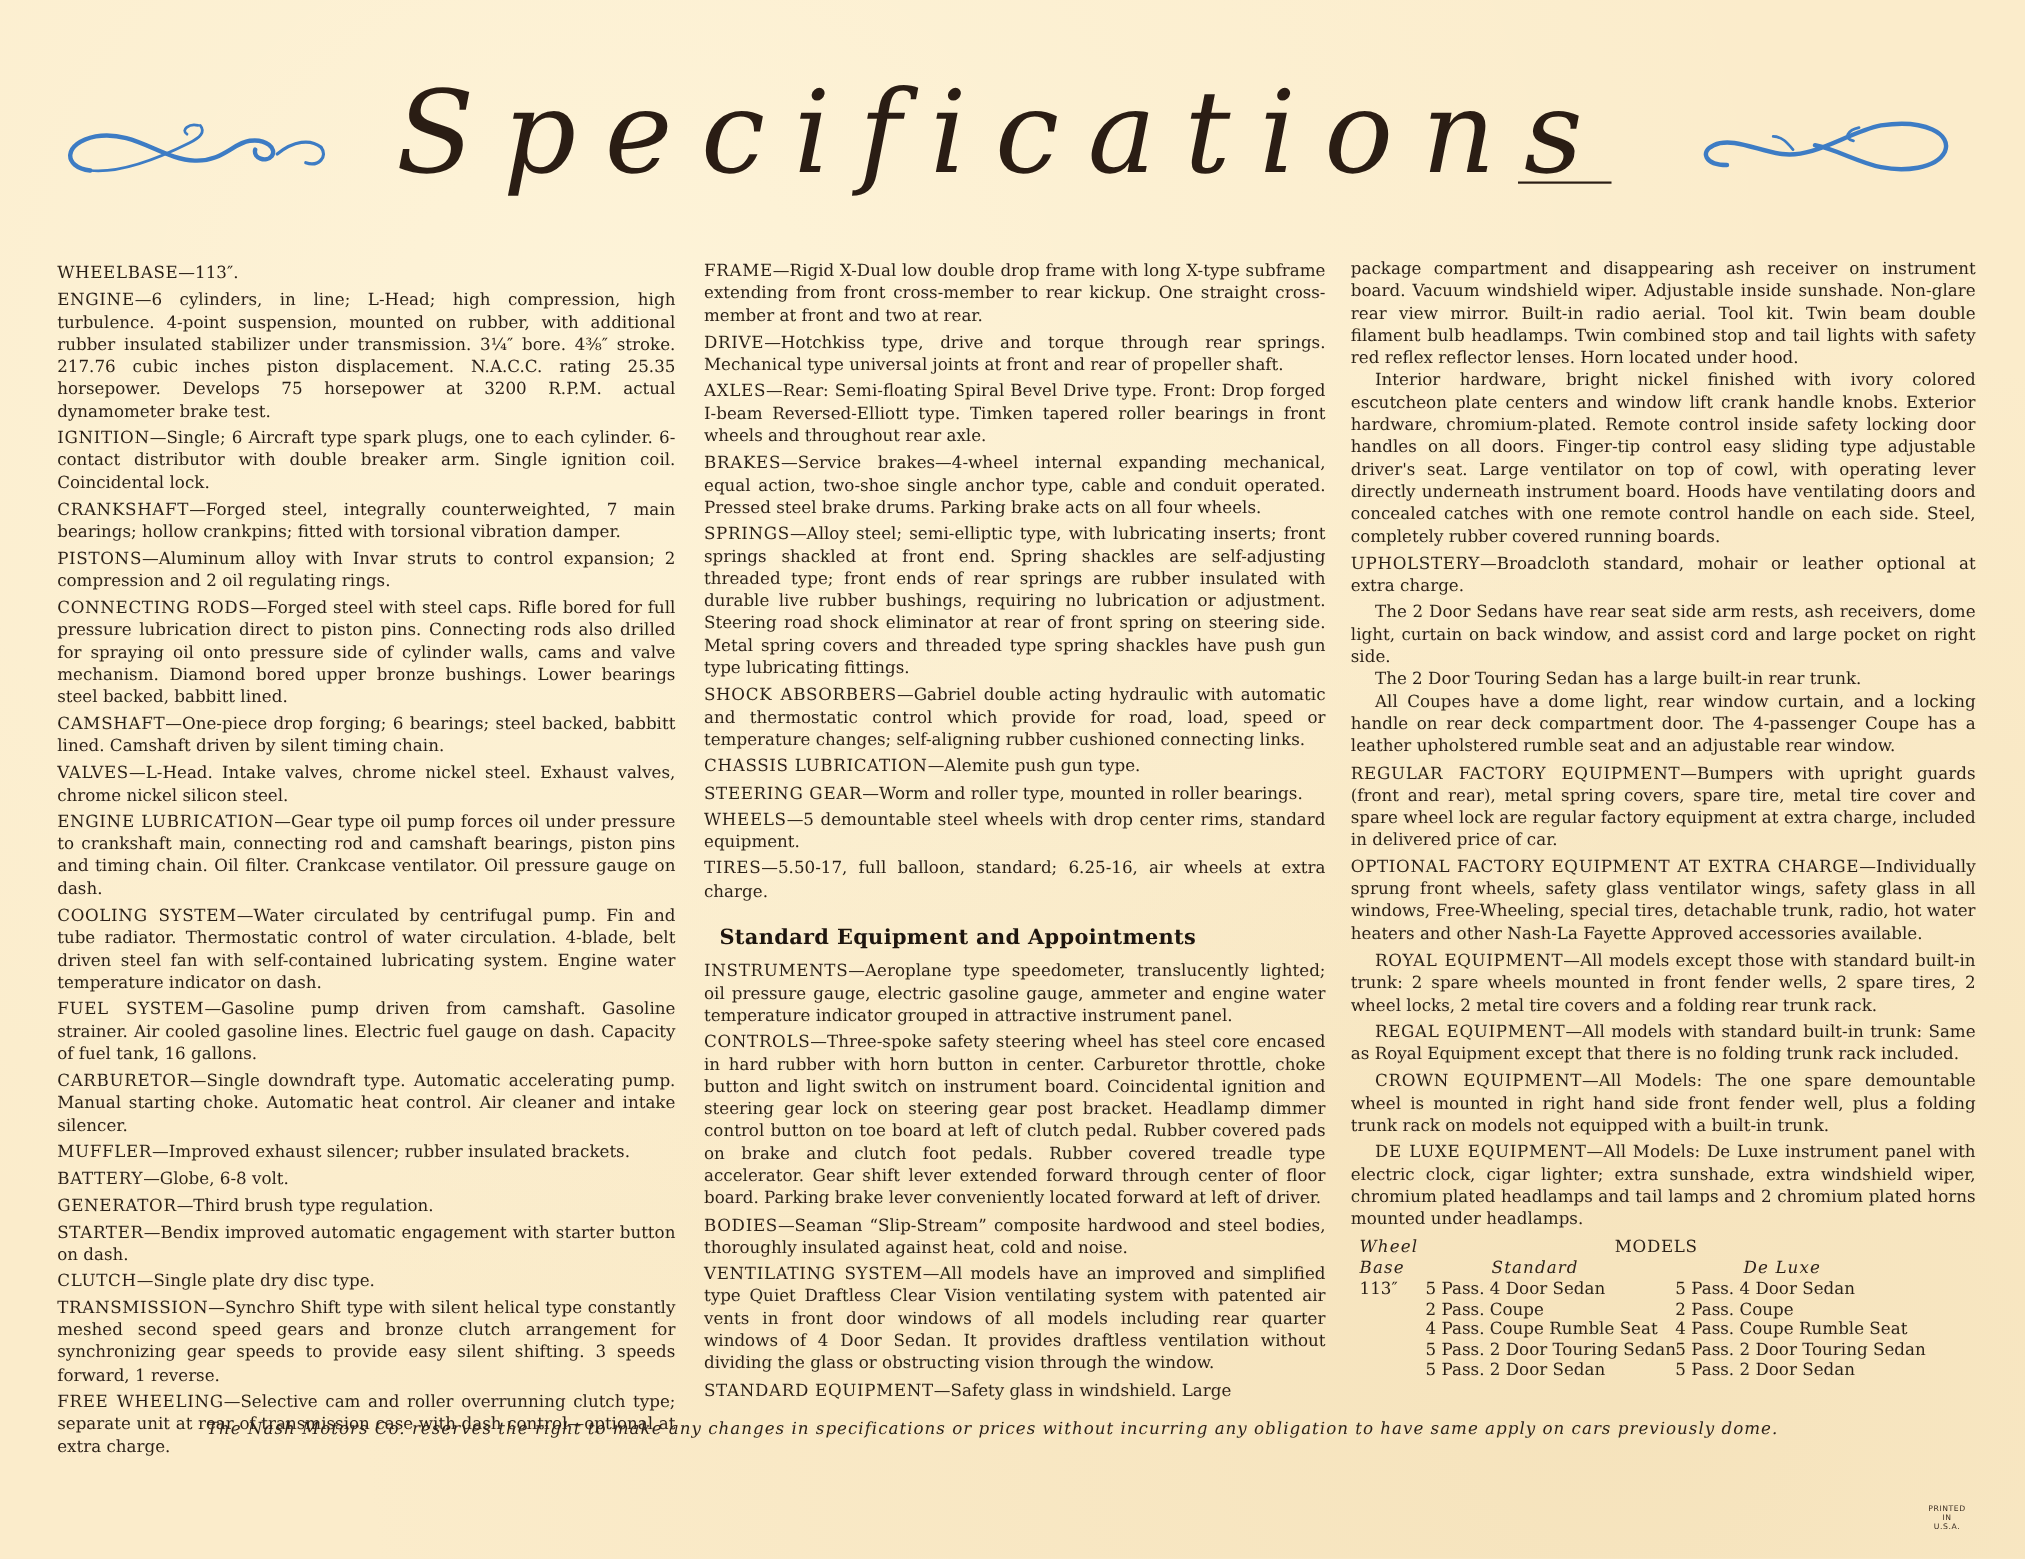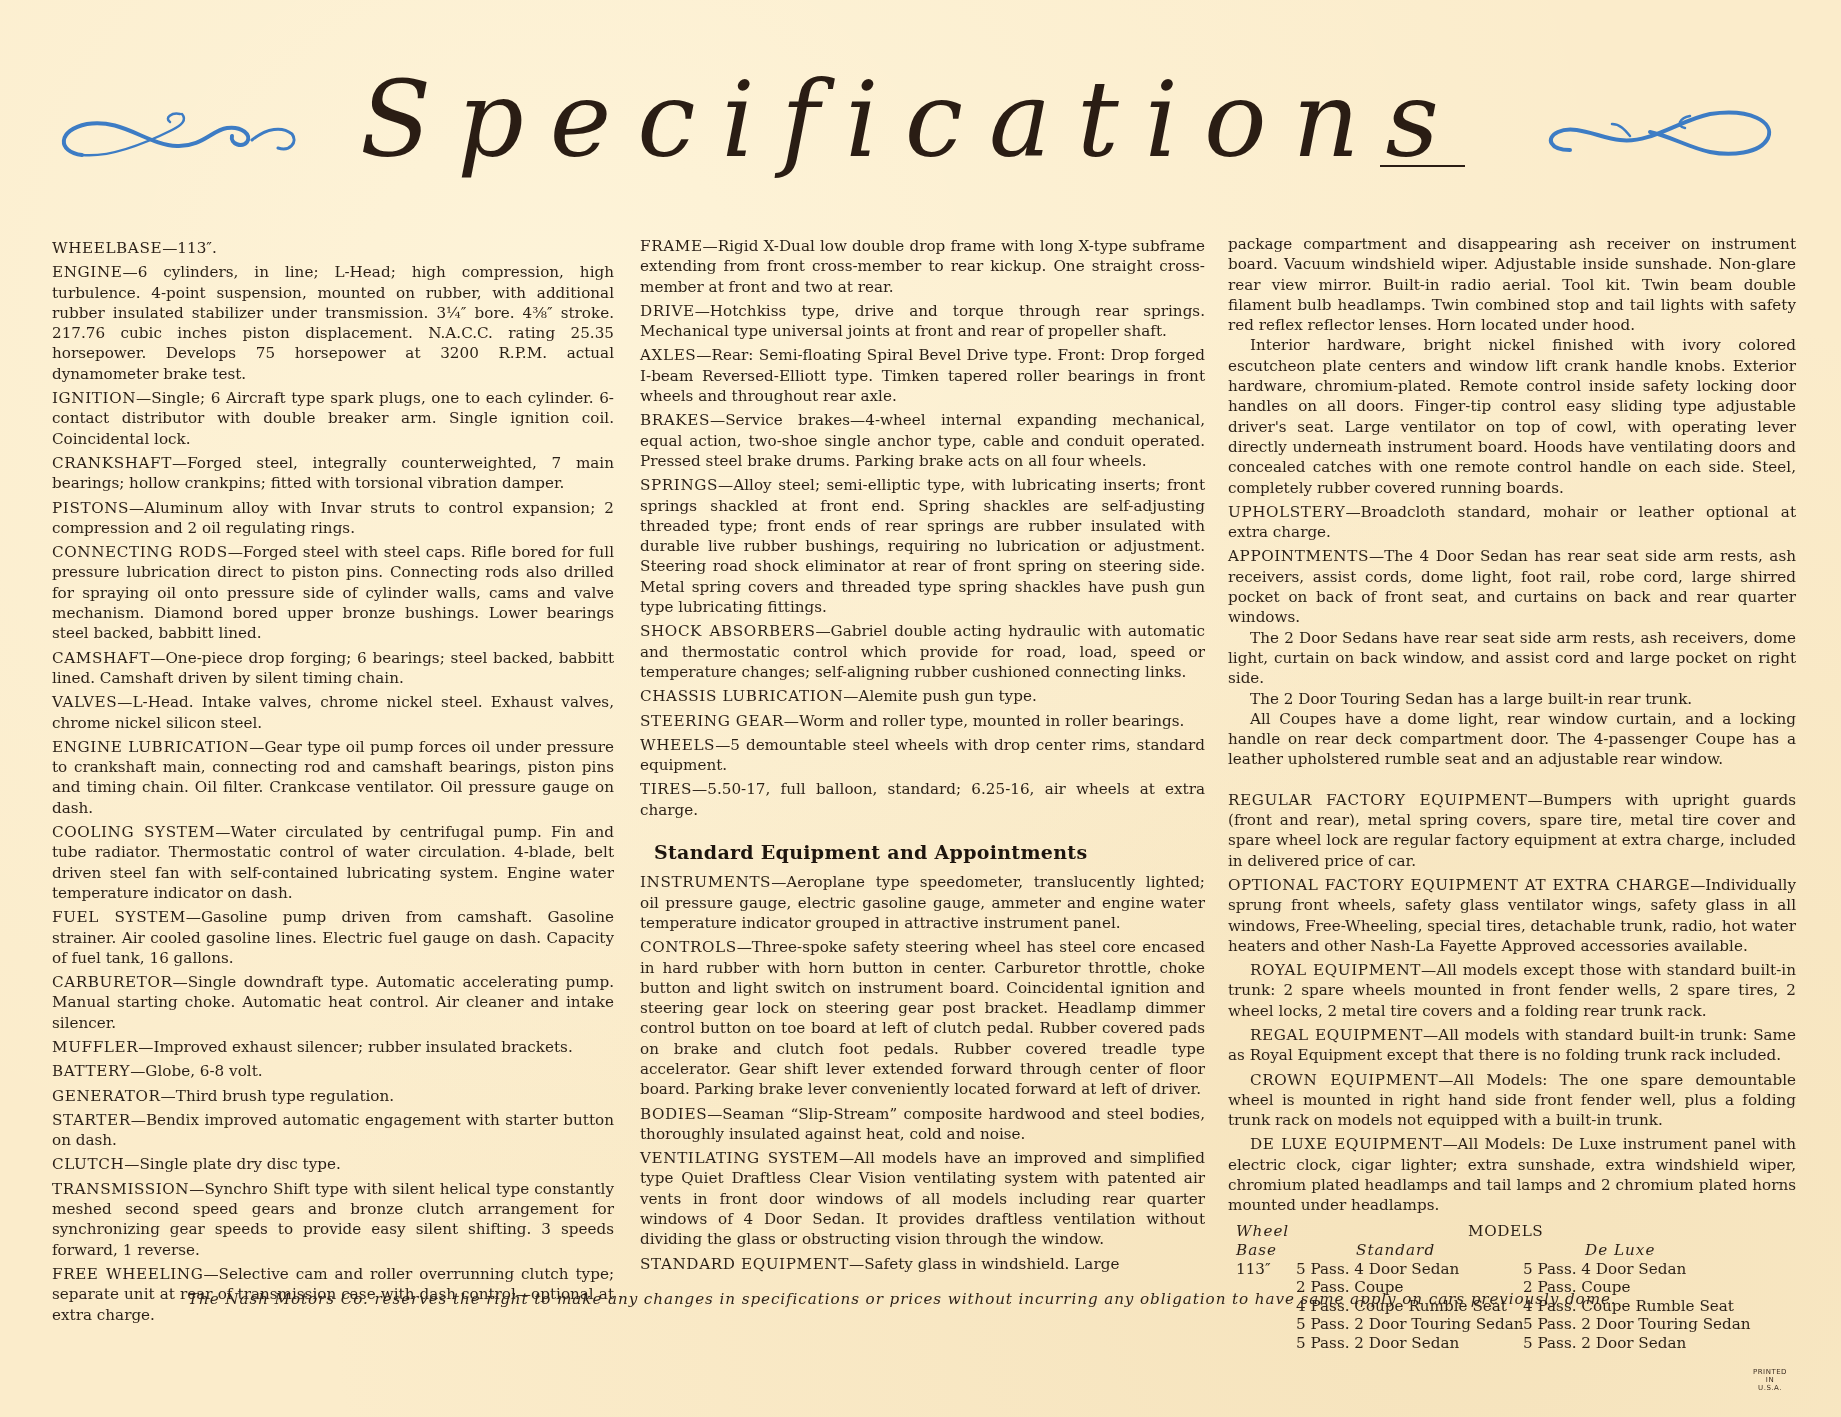--- a/index.html
+++ b/index.html
@@ -113,24 +113,23 @@
   <div class="entry"><span class="lbl">CONTROLS</span>—<span>Three-spoke safety steering wheel has steel core encased in hard rubber with horn button in center. Carburetor throttle, choke button and light switch on instrument board. Coincidental ignition and steering gear lock on steering gear post bracket. Headlamp dimmer control button on toe board at left of clutch pedal. Rubber covered pads on brake and clutch foot pedals. Rubber covered treadle type accelerator. Gear shift lever extended forward through center of floor board. Parking brake lever conveniently located forward at left of driver.</span></div>
   <div class="entry"><span class="lbl">BODIES</span>—<span>Seaman “Slip-Stream” composite hardwood and steel bodies, thoroughly insulated against heat, cold and noise.</span></div>
   <div class="entry"><span class="lbl">VENTILATING SYSTEM</span>—<span>All models have an improved and simplified type Quiet Draftless Clear Vision ventilating system with patented air vents in front door windows of all models including rear quarter windows of 4 Door Sedan. It provides draftless ventilation without dividing the glass or obstructing vision through the window.</span></div>
   <div class="entry"><span class="lbl">STANDARD EQUIPMENT</span>—<span>Safety glass in windshield. Large</span></div>
 </div>
 
 <div class="col c3">
   <div class="entry tight"><span>package compartment and disappearing ash receiver on instrument board. Vacuum windshield wiper. Adjustable inside sunshade. Non-glare rear view mirror. Built-in radio aerial. Tool kit. Twin beam double filament bulb headlamps. Twin combined stop and tail lights with safety red reflex reflector lenses. Horn located under hood.</span></div>
   <div class="entry indent" style="margin-bottom:4px"><span>Interior hardware, bright nickel finished with ivory colored escutcheon plate centers and window lift crank handle knobs. Exterior hardware, chromium-plated. Remote control inside safety locking door handles on all doors. Finger-tip control easy sliding type adjustable driver's seat. Large ventilator on top of cowl, with operating lever directly underneath instrument board. Hoods have ventilating doors and concealed catches with one remote control handle on each side. Steel, completely rubber covered running boards.</span></div>
   <div class="entry"><span class="lbl">UPHOLSTERY</span>—<span>Broadcloth standard, mohair or leather optional at extra charge.</span></div>
-  <div class="entry tight"><span class="lbl">APPOINTMENTS</span>—<span>The 4 Door Sedan has rear seat side arm rests, ash receivers, assist cords, dome light, foot rail, robe cord, large shirred pocket on back of front seat, and curtains on back and rear quarter windows.</span></div>
   <div class="entry indent"><span>The 2 Door Sedans have rear seat side arm rests, ash receivers, dome light, curtain on back window, and assist cord and large pocket on right side.</span></div>
   <div class="entry indent"><span>The 2 Door Touring Sedan has a large built-in rear trunk.</span></div>
-  <div class="entry indent" style="margin-bottom:20px"><span>All Coupes have a dome light, rear window curtain, and a locking handle on rear deck compartment door. The 4-passenger Coupe has a leather upholstered rumble seat and an adjustable rear window.</span></div>
+  <div class="entry indent" style="margin-bottom:4px"><span>All Coupes have a dome light, rear window curtain, and a locking handle on rear deck compartment door. The 4-passenger Coupe has a leather upholstered rumble seat and an adjustable rear window.</span></div>
   <div class="entry"><span class="lbl">REGULAR FACTORY EQUIPMENT</span>—<span>Bumpers with upright guards (front and rear), metal spring covers, spare tire, metal tire cover and spare wheel lock are regular factory equipment at extra charge, included in delivered price of car.</span></div>
   <div class="entry"><span class="lbl">OPTIONAL FACTORY EQUIPMENT AT EXTRA CHARGE</span>—<span>Individually sprung front wheels, safety glass ventilator wings, safety glass in all windows, Free-Wheeling, special tires, detachable trunk, radio, hot water heaters and other Nash-La Fayette Approved accessories available.</span></div>
   <div class="entry indent" style="margin-bottom:4px"><span class="lbl">ROYAL EQUIPMENT</span>—<span>All models except those with standard built-in trunk: 2 spare wheels mounted in front fender wells, 2 spare tires, 2 wheel locks, 2 metal tire covers and a folding rear trunk rack.</span></div>
   <div class="entry indent" style="margin-bottom:4px"><span class="lbl">REGAL EQUIPMENT</span>—<span>All models with standard built-in trunk: Same as Royal Equipment except that there is no folding trunk rack included.</span></div>
   <div class="entry indent" style="margin-bottom:4px"><span class="lbl">CROWN EQUIPMENT</span>—<span>All Models: The one spare demountable wheel is mounted in right hand side front fender well, plus a folding trunk rack on models not equipped with a built-in trunk.</span></div>
   <div class="entry indent" style="margin-bottom:4px"><span class="lbl">DE LUXE EQUIPMENT</span>—<span>All Models: De Luxe instrument panel with electric clock, cigar lighter; extra sunshade, extra windshield wiper, chromium plated headlamps and tail lamps and 2 chromium plated horns mounted under headlamps.</span></div>
 
   <div class="models">
     <div class="wb-h1">Wheel</div>
     <div class="wb-h2">Base</div>

